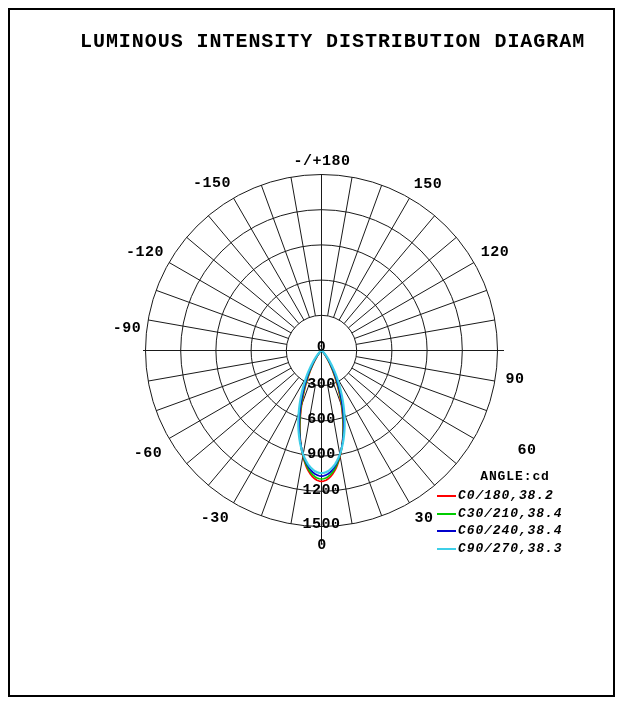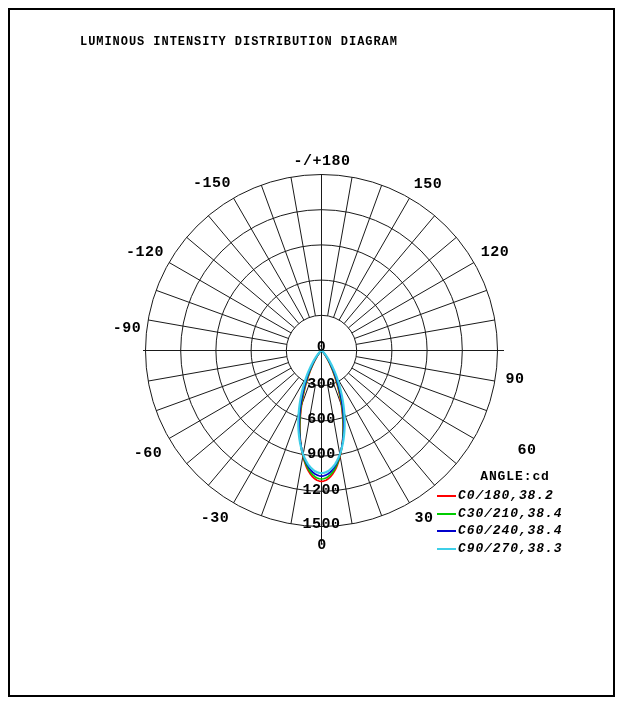--- a/index.html
+++ b/index.html
@@ -7,21 +7,21 @@
     position:relative;width:623px;height:705px;background:#ffffff;
     font-family:"Liberation Mono",monospace;color:#000;overflow:hidden;
   }
   #frame{
     position:absolute;left:8px;top:8px;right:8px;bottom:8px;
     border:2px solid #000;pointer-events:none;
   }
   .abs{position:absolute;white-space:nowrap;}
   .ctr{transform:translate(-50%,-50%);}
   #title{
-    left:80px;top:33px;font-size:12px;font-weight:bold;
+    left:80px;top:33px;font-size:20px;font-weight:bold;
     letter-spacing:0.95px;line-height:18px;
   }
   .angle-label{
     font-size:15px;font-weight:bold;letter-spacing:0.5px;line-height:15px;
   }
   .ring-label{
     font-size:15px;font-weight:bold;letter-spacing:0.5px;line-height:15px;
   }
   #unit-label{
     font-size:13px;font-weight:bold;letter-spacing:0.9px;line-height:13px;

